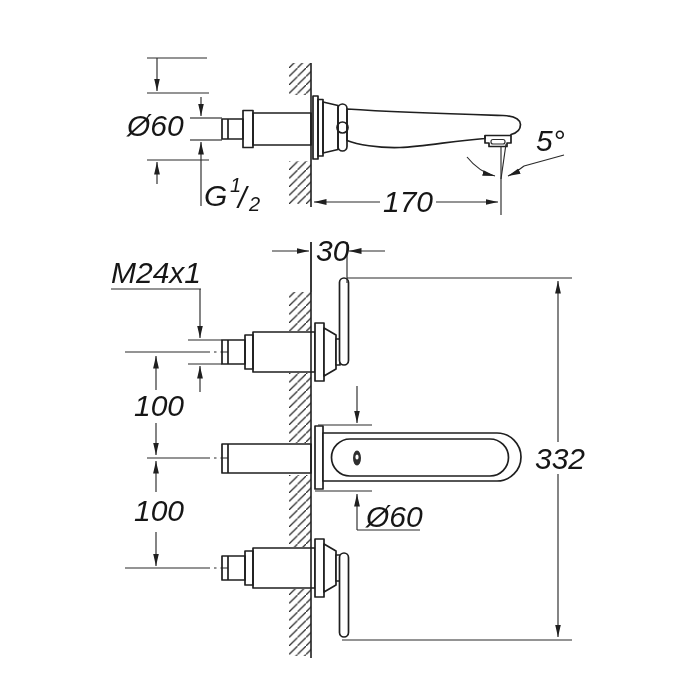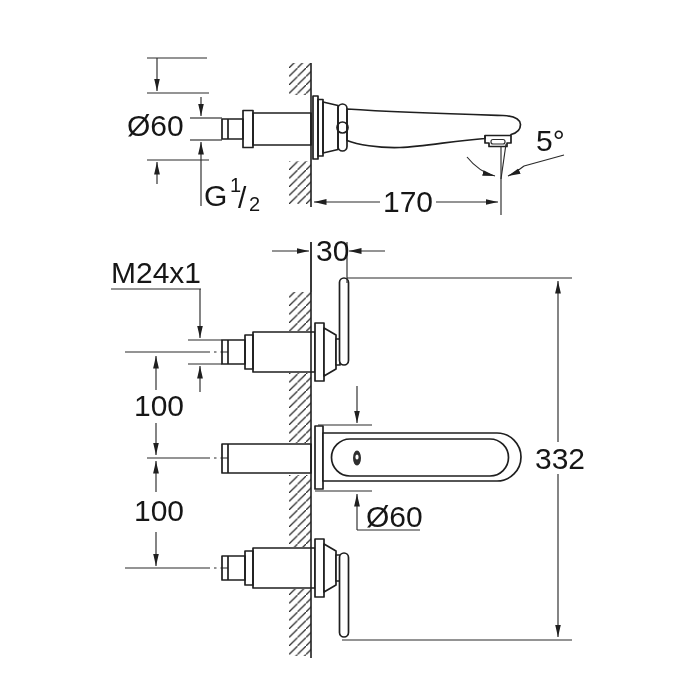--- a/index.html
+++ b/index.html
@@ -1,16 +1,16 @@
 <!DOCTYPE html>
 <html><head>
 <meta charset="utf-8">
 <style>
   html,body{margin:0;padding:0;background:#ffffff;}
-  .page{width:700px;height:700px;background:#fff;position:relative;overflow:hidden;}
+  .page{width:700px;height:700px;background:#fff;position:relative;overflow:hidden;font-style:italic;}
   svg{display:block;}
   text{font-family:"Liberation Sans","DejaVu Sans",sans-serif;fill:#161616;}
   .dim{font-size:30px;}
   .dimsmall{font-size:20px;}
   .outline{fill:none;stroke:#1f1f1f;stroke-width:1.7;stroke-linejoin:round;}
   .outline-fill{fill:#ffffff;stroke:#1f1f1f;stroke-width:1.7;stroke-linejoin:round;}
   .thin{fill:none;stroke:#2a2a2a;stroke-width:1.15;}
   .center{fill:none;stroke:#2a2a2a;stroke-width:1.15;stroke-dasharray:12 4 2.5 4;}
   .wall{fill:none;stroke:#1f1f1f;stroke-width:1.6;}
 </style>

